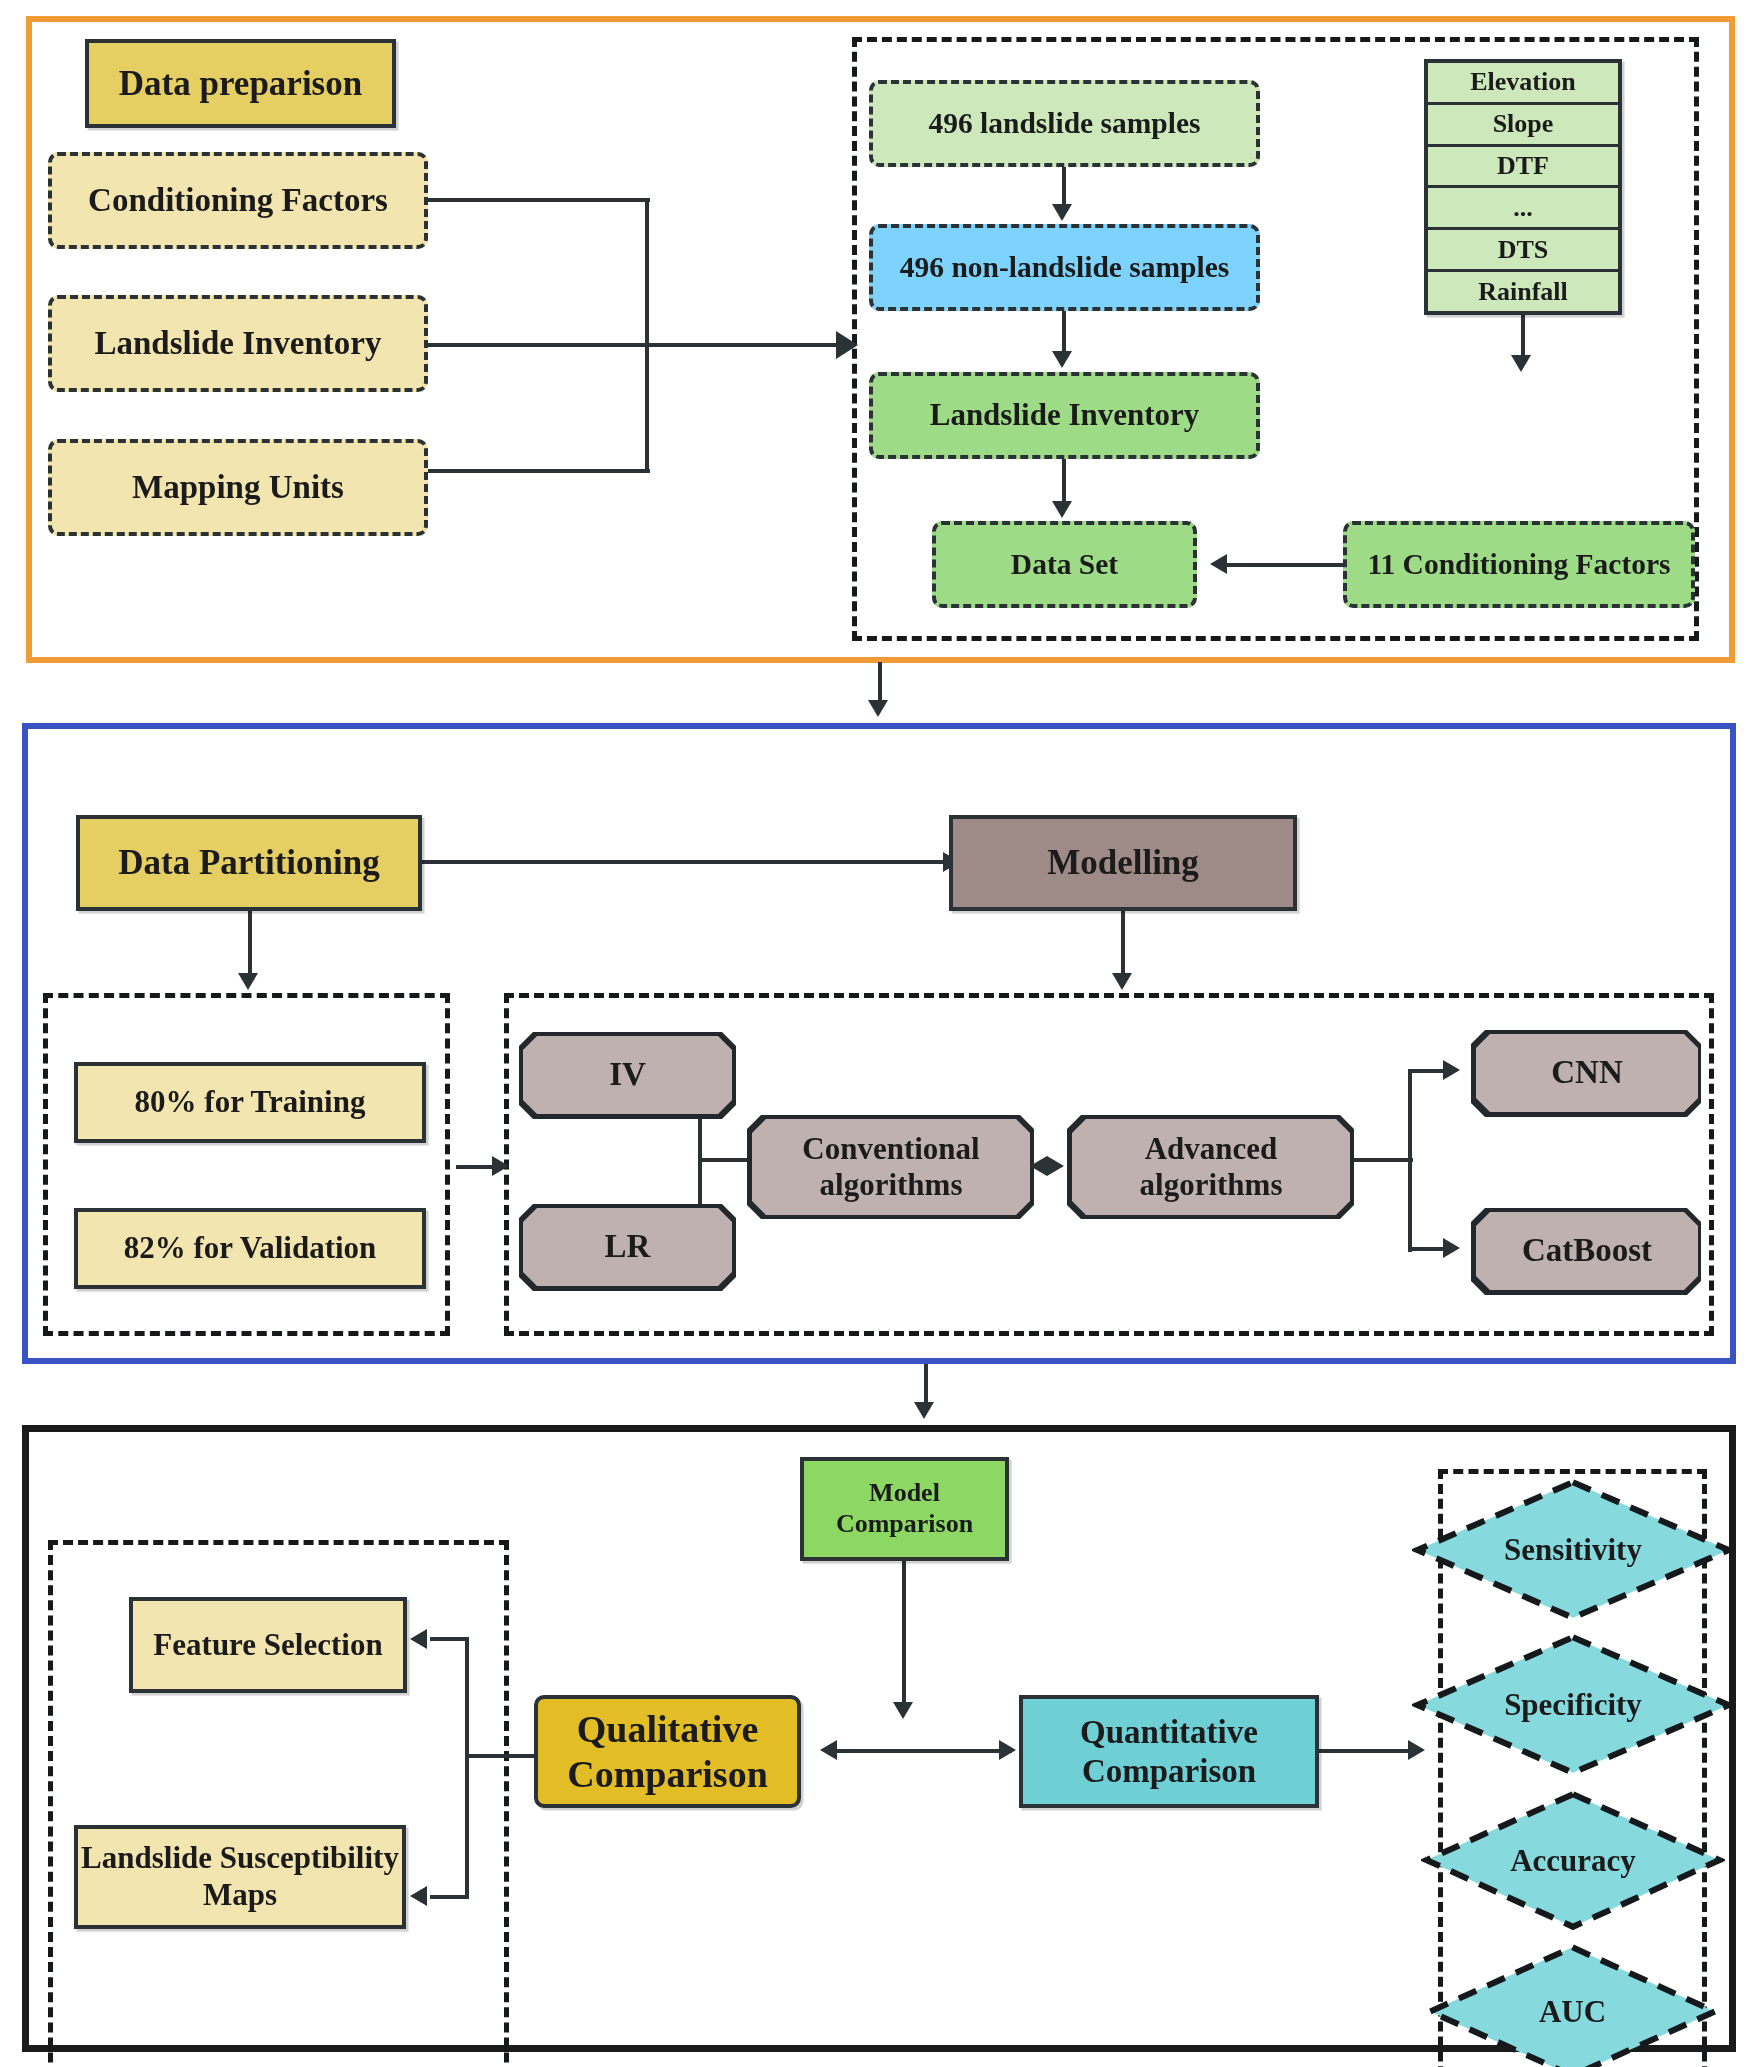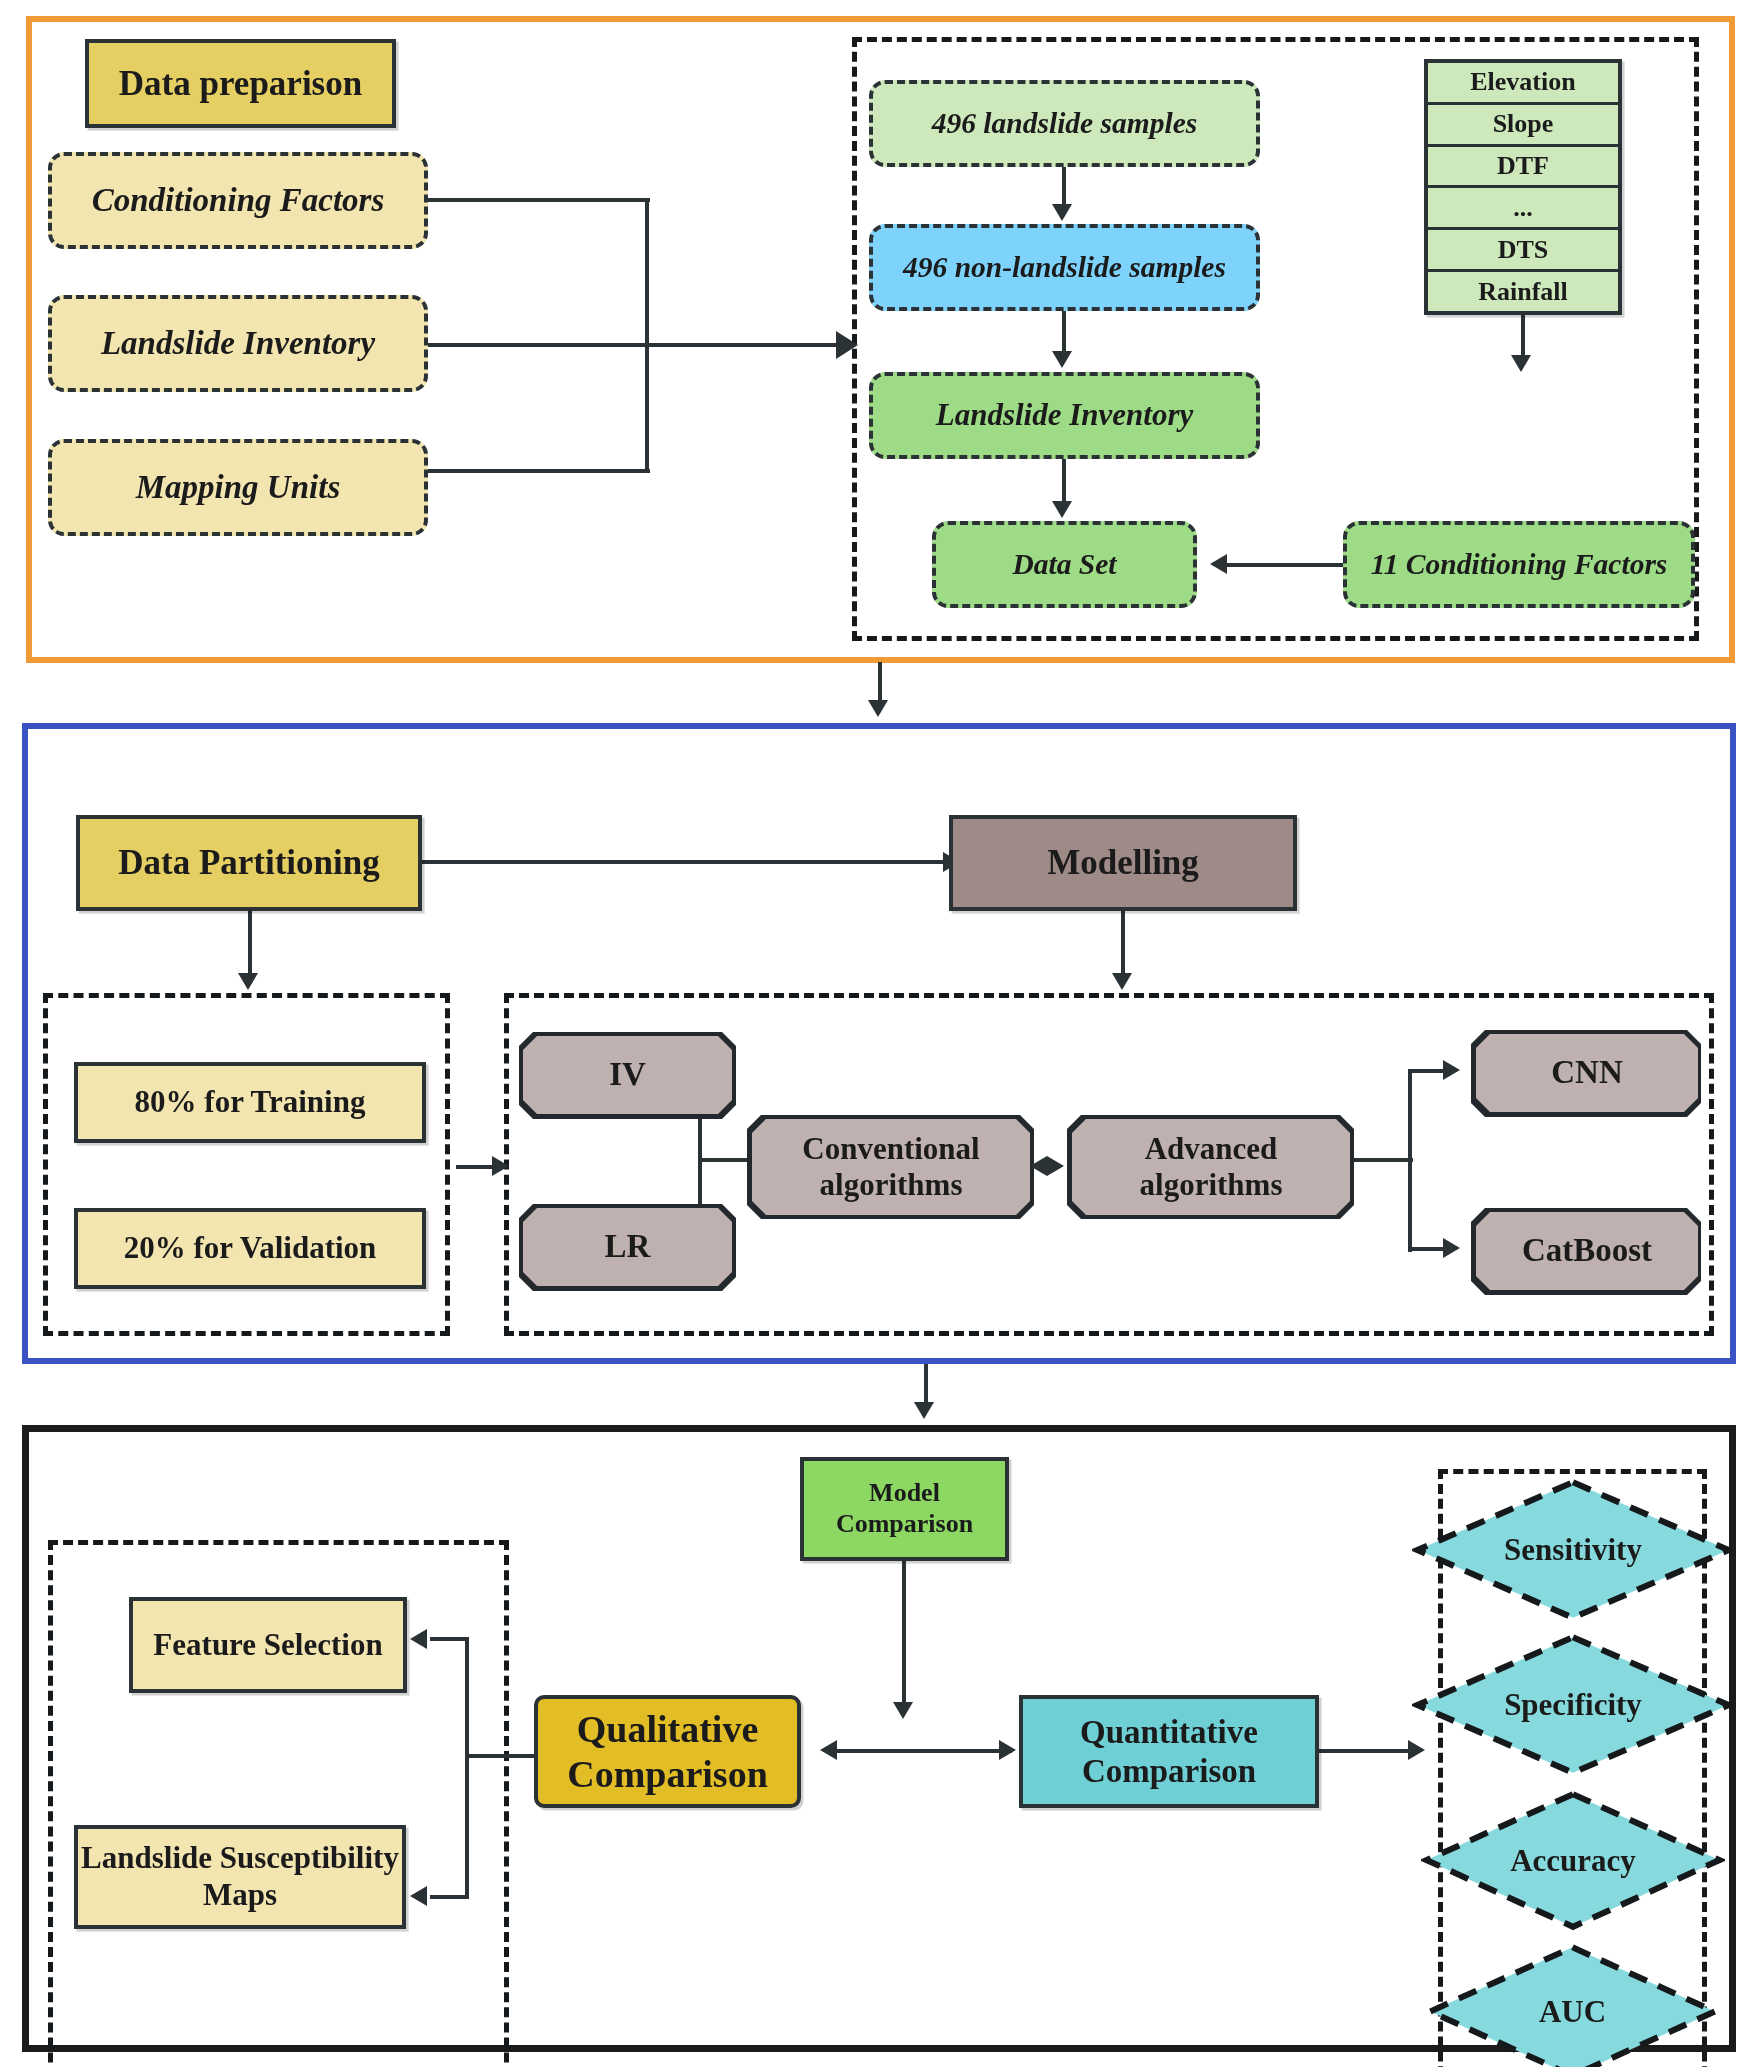--- a/index.html
+++ b/index.html
@@ -4,21 +4,21 @@
 <style>
   html,body{margin:0;padding:0;background:#ffffff;}
   body{font-family:"Liberation Serif", serif;}
   #canvas{position:relative;width:1762px;height:2067px;background:#fff;overflow:hidden;}
 
   
   .node{position:absolute;box-sizing:border-box;display:flex;align-items:center;
         justify-content:center;text-align:center;font-weight:bold;color:#1b1b1b;
         line-height:1.18;z-index:6;}
   .solid{border:4.3px solid #2b3236;box-shadow:2.6px 2.6px 0 rgba(0,0,0,.18);}
-  .dashed{border:4.3px dashed #2b3236;border-radius:16px;font-style:italic;}
+  .dashed{border:4.3px dashed #2b3236;border-radius:10px;}
 
   
   .panel{position:absolute;box-sizing:border-box;background:transparent;z-index:1;}
   .panel-orange{border:6px solid #F09B36;}
   .panel-blue{border:6px solid #3A53C4;}
   .panel-black{border:7px solid #1b1b1b;}
   .dashbox{position:absolute;box-sizing:border-box;border:5.2px dashed #15191c;z-index:2;}
 
   
   .ln{position:absolute;background:#2b3236;z-index:4;}
@@ -144,21 +144,21 @@
   <div class="arw arw-dsm" style="left:1112px;top:973px;"></div>
 
   <div class="ln lnv" style="left:248px;top:911px;height:65px;"></div>
   <div class="arw arw-dsm" style="left:238px;top:973px;"></div>
 
   <div class="dashbox" style="left:43px;top:993px;width:407px;height:343px;"></div>
   <div class="node solid" style="left:74px;top:1062px;width:352px;height:81px;background:#F3E5B0;font-size:31px;">
     <span>80% for Training</span>
   </div>
   <div class="node solid" style="left:74px;top:1208px;width:352px;height:81px;background:#F3E5B0;font-size:31px;">
-    <span>20% for Validation</span>
+    <span>82% for Validation</span>
   </div>
 
   <div class="ln lnh" style="left:456px;top:1165px;width:39px;"></div>
   <div class="arw arw-rsm" style="left:492px;top:1156px;"></div>
 
   <div class="dashbox" style="left:504px;top:993px;width:1210px;height:343px;"></div>
 
   <div class="octa-brd" style="left:519px;top:1032px;width:217px;height:87px;"></div>
   <div class="octa" style="left:523px;top:1036px;width:209px;height:78px;font-size:33px;">
     <span>IV</span>

